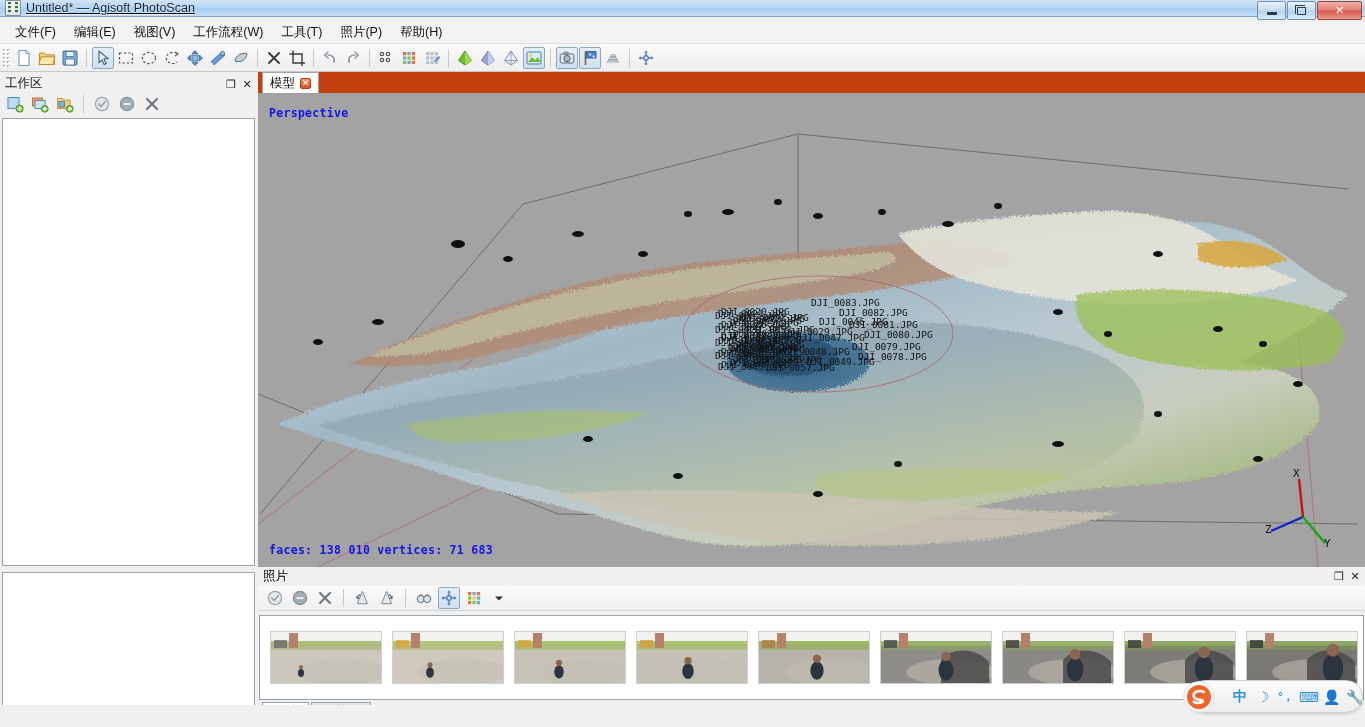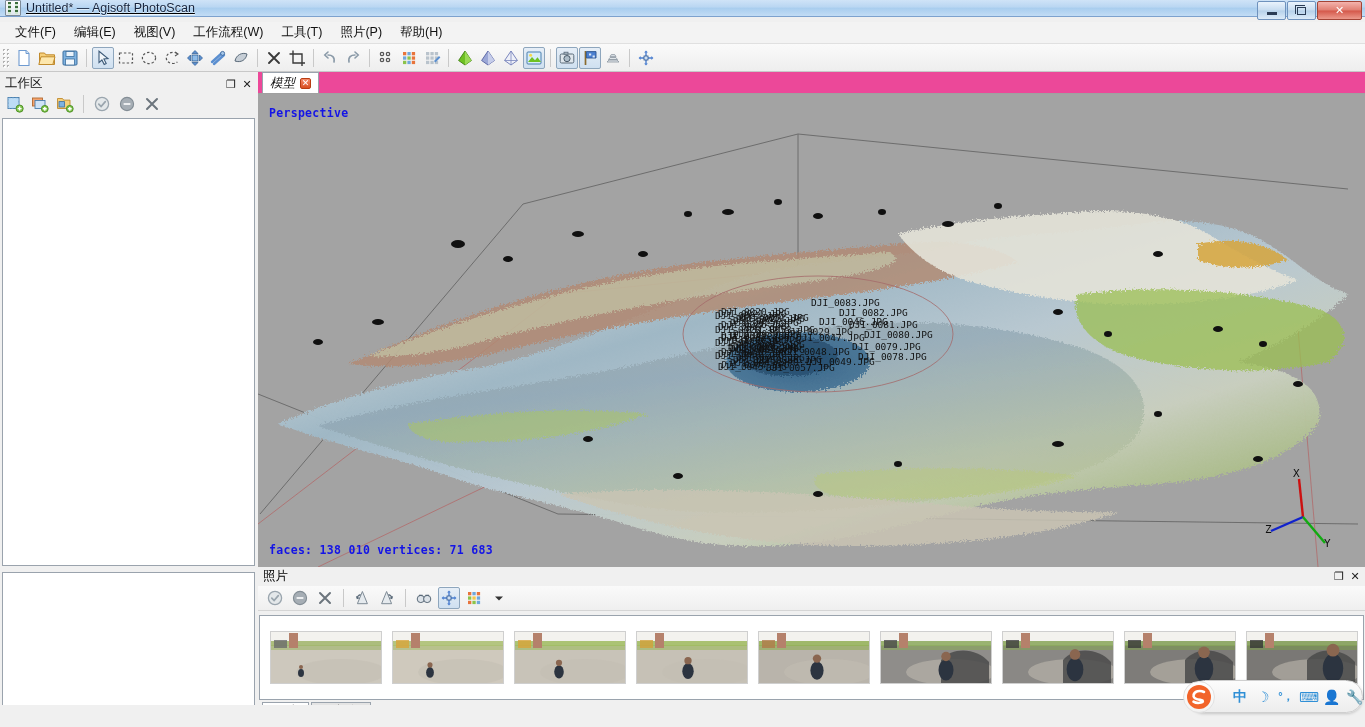--- a/index.html
+++ b/index.html
@@ -101,21 +101,21 @@
     background:#fff; border:1px solid #9aa3ad;
   }
   .btab {
     height:19px; padding:0 10px; display:flex; align-items:center; font-size:12.5px;
     border:1px solid #9aa3ad; background:#e4e4e4; color:#111; margin-right:2px;
   }
   .btab.active { background:#fff; border-bottom-color:#fff; }
 
   
   .mainarea { position:absolute; left:258px; top:72px; width:1107px; height:655px; background:#f0f0f0; }
-  .tabstrip { height:22px; display:flex; align-items:flex-end; padding-left:4px; background:#ec4899; border-bottom:1px solid #a0a0a0;font-style:italic;}
+  .tabstrip { height:22px; display:flex; align-items:flex-end; padding-left:4px; background:#c2410c; border-bottom:1px solid #a0a0a0;}
   .vtab {
     height:21px; padding:0 7px; display:flex; align-items:center; gap:5px;
     background:#fff; border:1px solid #9aa3ad; border-bottom:none; font-size:12.5px; color:#111;
   }
   .tab-close {
     width:11px; height:11px; background:linear-gradient(to bottom,#f58b6a,#d94f22);
     border:1px solid #b83c12; border-radius:2px; color:#fff; font-size:9px; line-height:9px;
     display:flex; align-items:center; justify-content:center; font-weight:bold;
   }
   .viewport {

